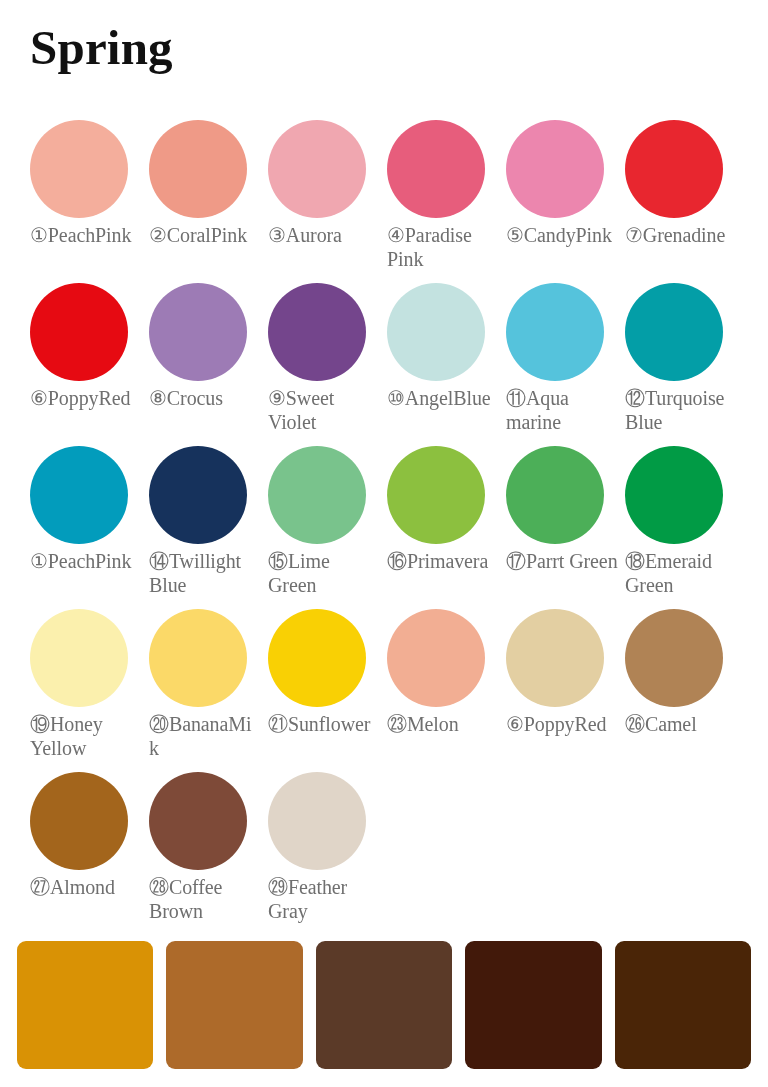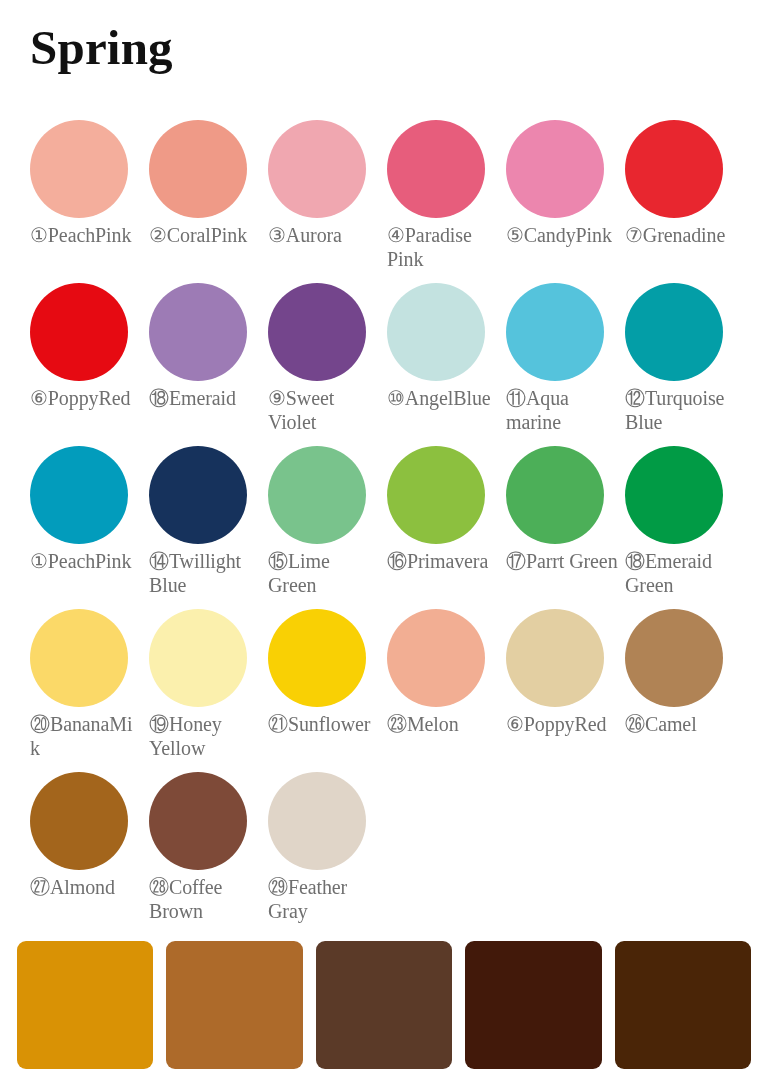--- a/index.html
+++ b/index.html
@@ -119,21 +119,21 @@
       <div class="swatch-cell">
         <div class="swatch-circle" style="background: rgb(232, 38, 47);"></div>
         <div class="swatch-label">⑦Grenadine</div>
       </div>
       <div class="swatch-cell">
         <div class="swatch-circle" style="background: rgb(230, 10, 18);"></div>
         <div class="swatch-label">⑥PoppyRed</div>
       </div>
       <div class="swatch-cell">
         <div class="swatch-circle" style="background: rgb(157, 123, 181);"></div>
-        <div class="swatch-label">⑱Emeraid</div>
+        <div class="swatch-label">⑧Crocus</div>
       </div>
       <div class="swatch-cell">
         <div class="swatch-circle" style="background: rgb(116, 69, 140);"></div>
         <div class="swatch-label">⑨Sweet Violet</div>
       </div>
       <div class="swatch-cell">
         <div class="swatch-circle" style="background: rgb(195, 226, 224);"></div>
         <div class="swatch-label">⑩AngelBlue</div>
       </div>
       <div class="swatch-cell">
@@ -162,26 +162,26 @@
       </div>
       <div class="swatch-cell">
         <div class="swatch-circle" style="background: rgb(76, 175, 88);"></div>
         <div class="swatch-label">⑰Parrt Green</div>
       </div>
       <div class="swatch-cell">
         <div class="swatch-circle" style="background: rgb(1, 155, 69);"></div>
         <div class="swatch-label">⑱Emeraid Green</div>
       </div>
       <div class="swatch-cell">
+        <div class="swatch-circle" style="background: rgb(251, 240, 173);"></div>
+        <div class="swatch-label">⑲Honey Yellow</div>
+      </div>
+      <div class="swatch-cell">
         <div class="swatch-circle" style="background: rgb(251, 217, 104);"></div>
         <div class="swatch-label">⑳BananaMik</div>
-      </div>
-      <div class="swatch-cell">
-        <div class="swatch-circle" style="background: rgb(251, 240, 173);"></div>
-        <div class="swatch-label">⑲Honey Yellow</div>
       </div>
       <div class="swatch-cell">
         <div class="swatch-circle" style="background: rgb(249, 208, 4);"></div>
         <div class="swatch-label">㉑Sunflower</div>
       </div>
       <div class="swatch-cell">
         <div class="swatch-circle" style="background: rgb(242, 174, 147);"></div>
         <div class="swatch-label">㉓Melon</div>
       </div>
       <div class="swatch-cell">

